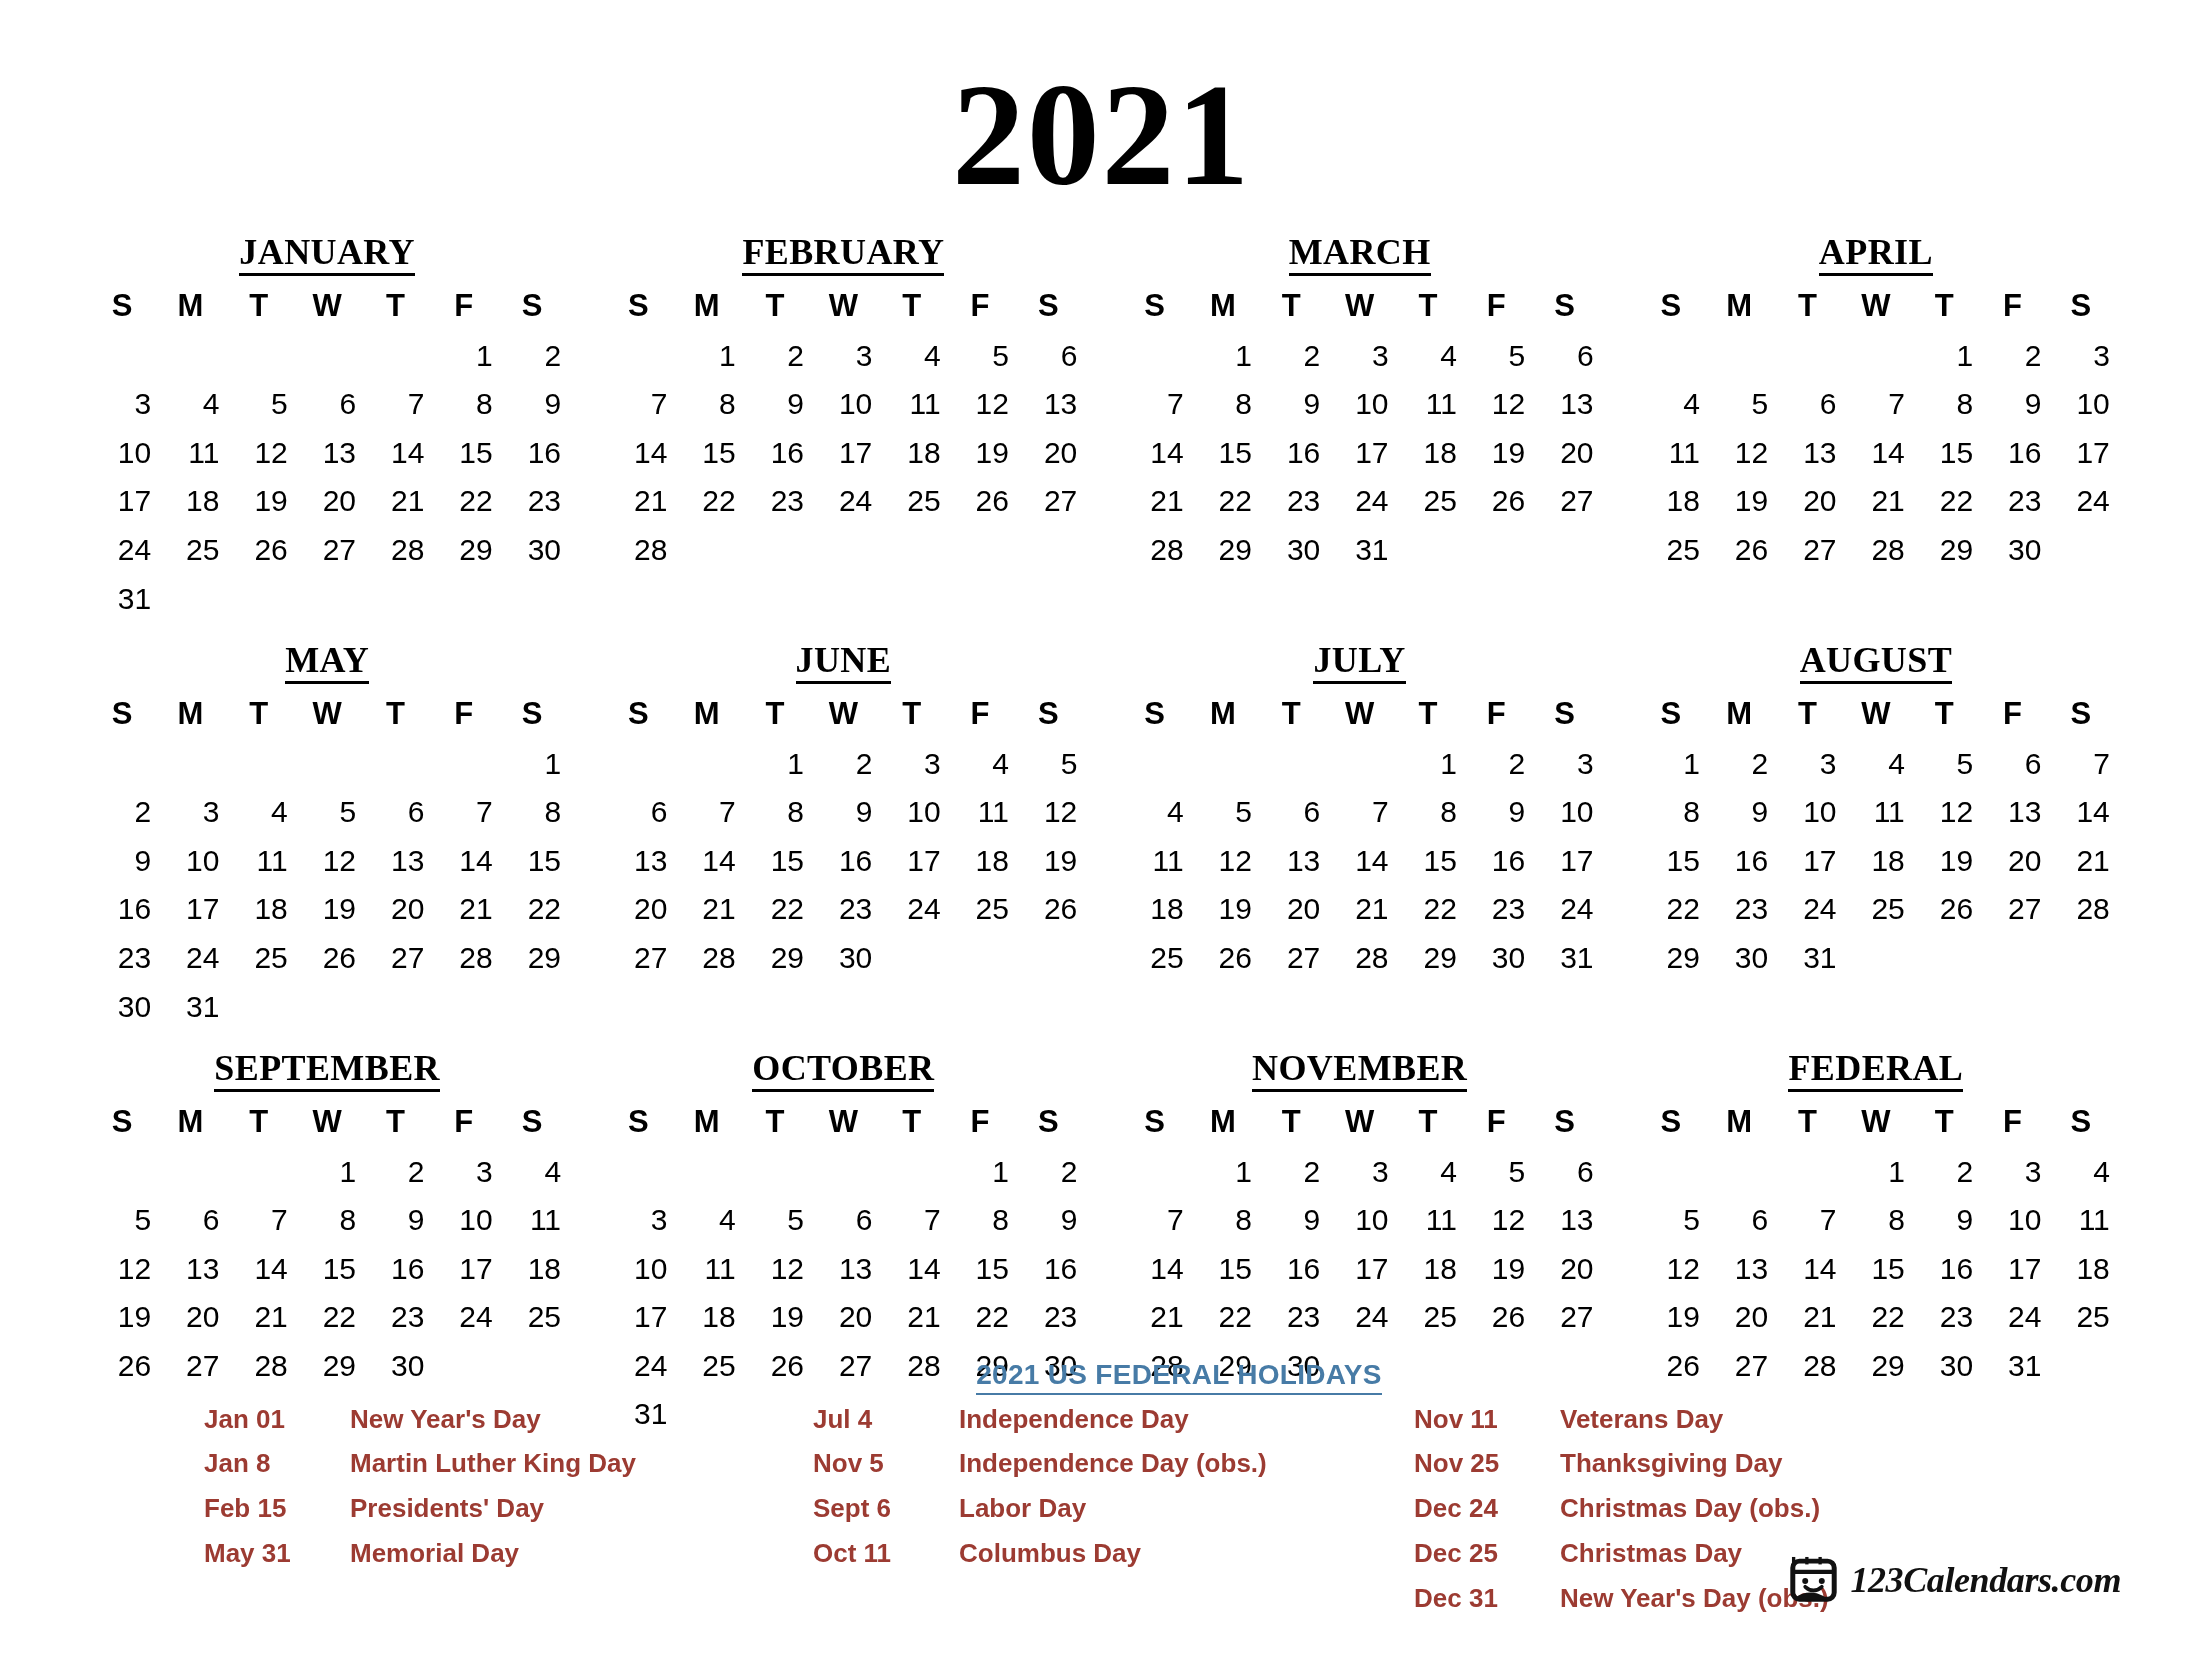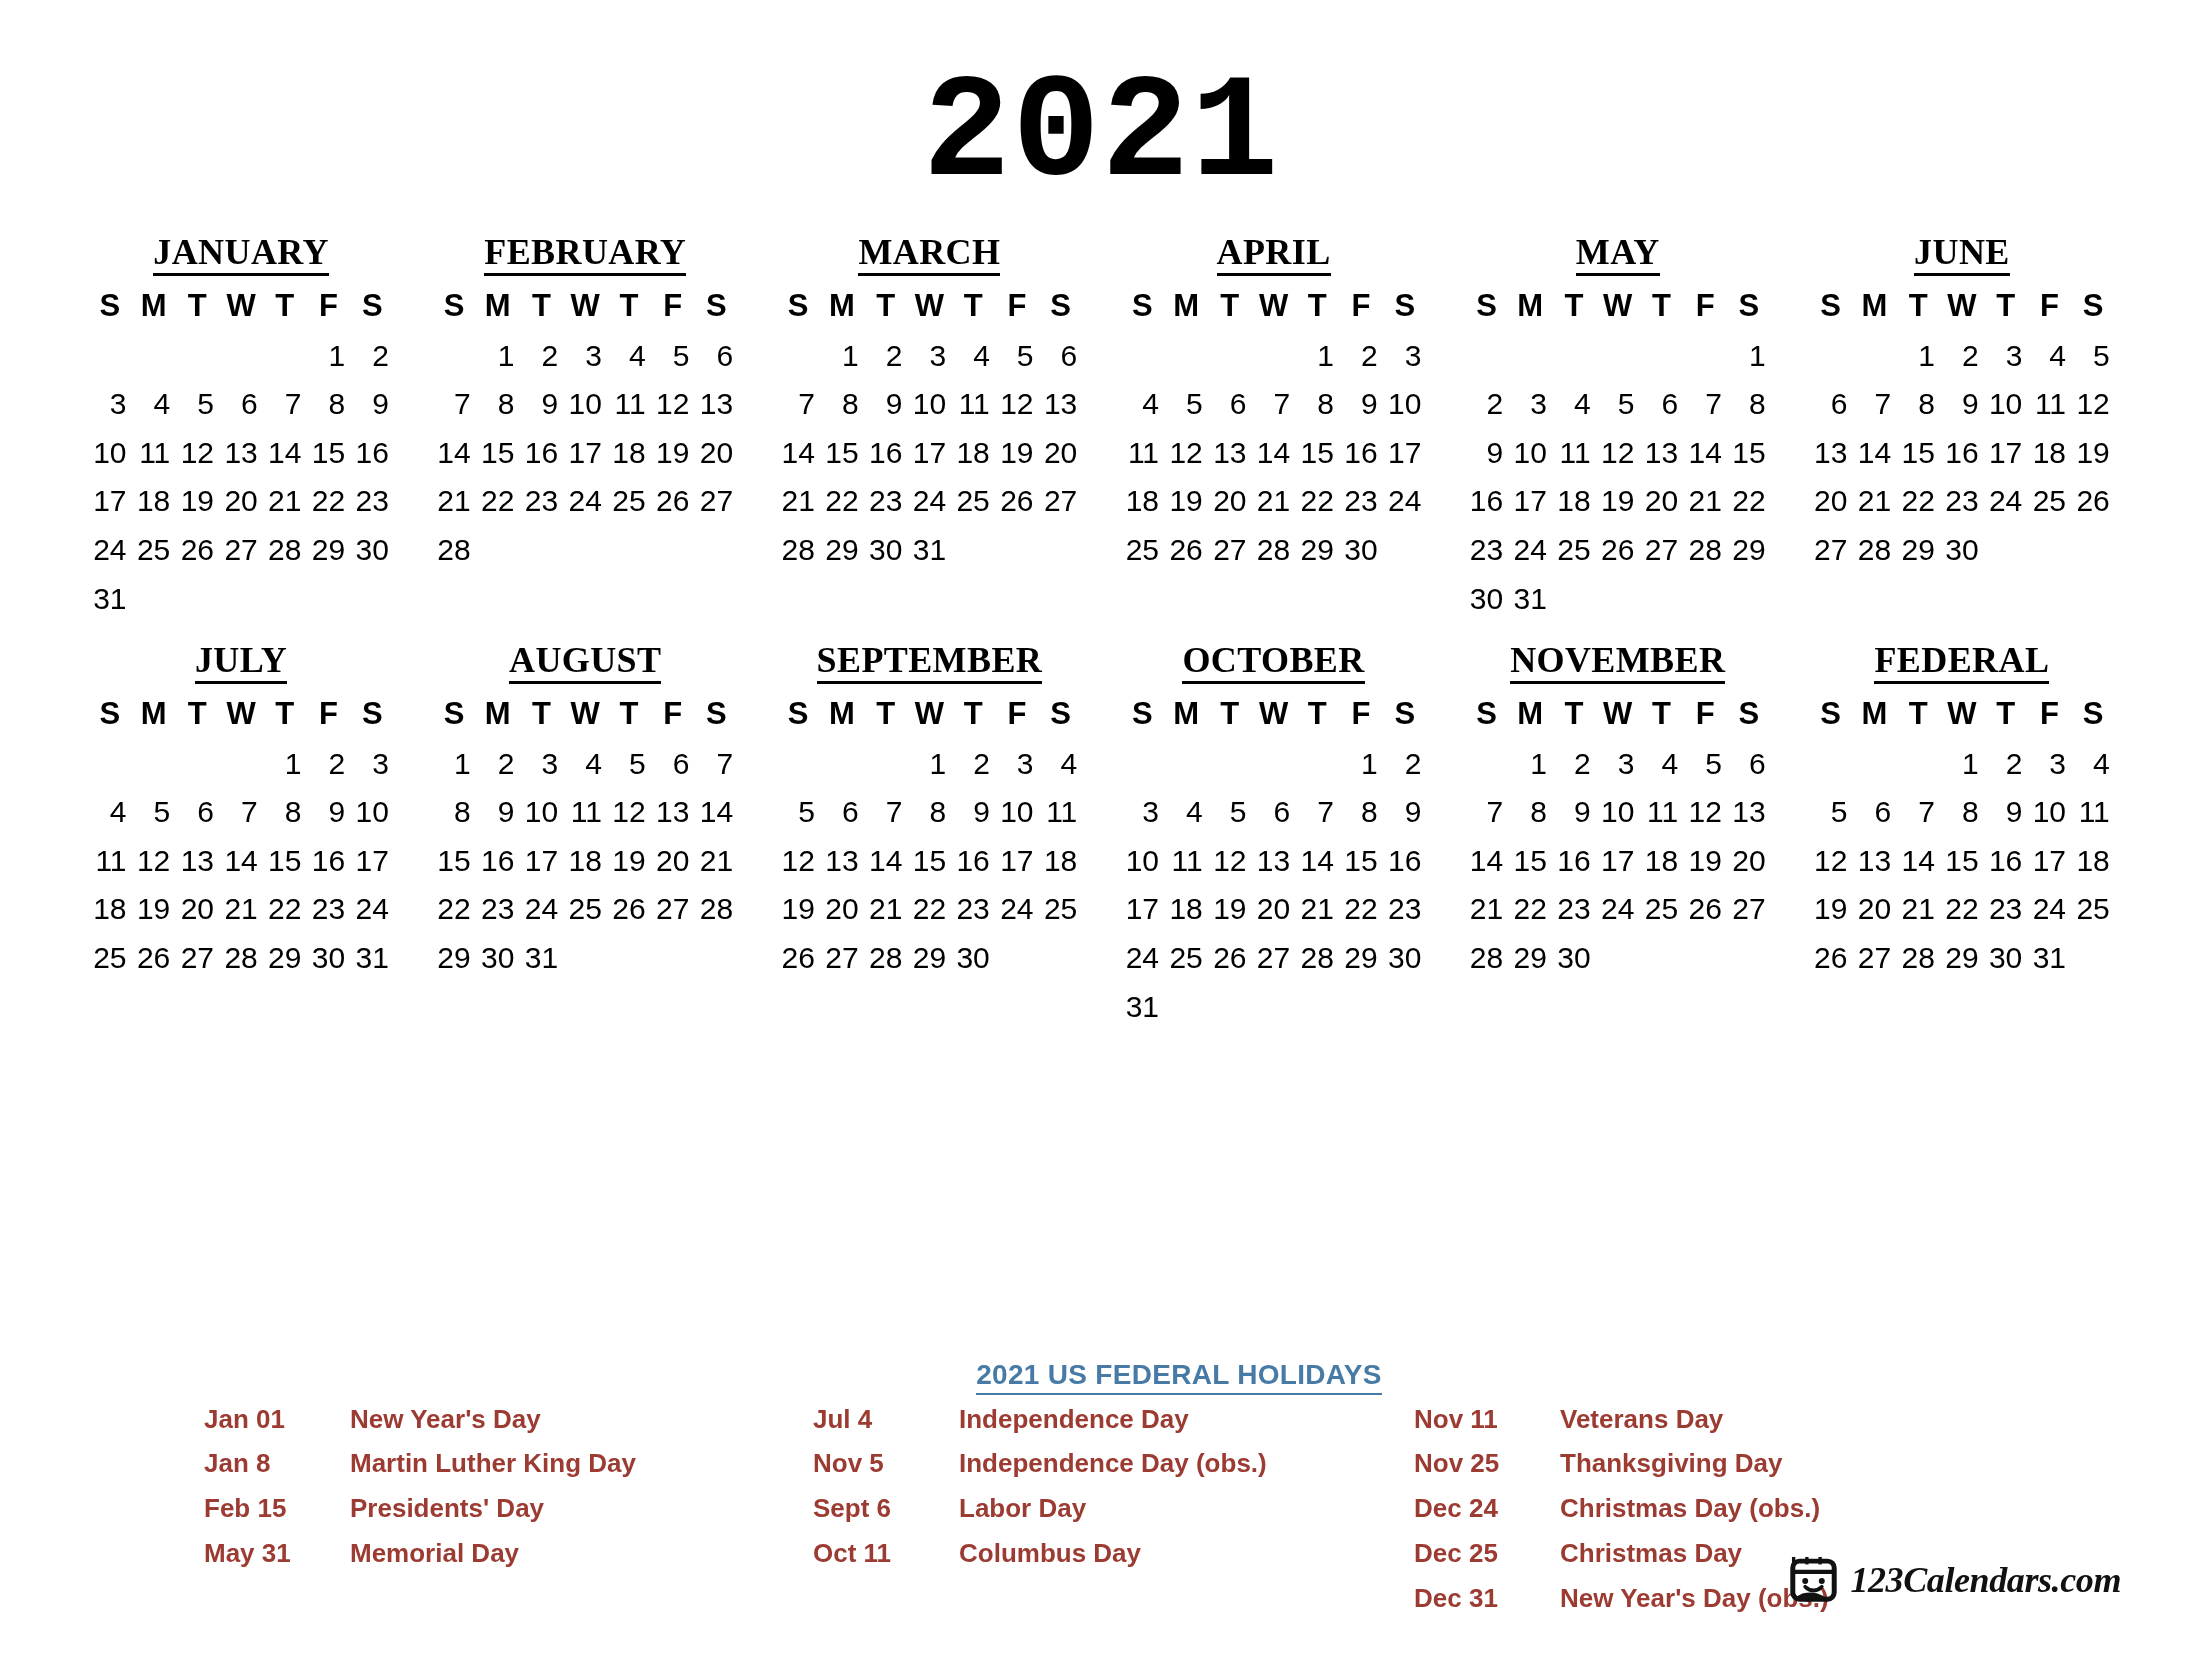--- a/index.html
+++ b/index.html
@@ -21,33 +21,33 @@
     width: 2203px;
     height: 1679px;
     box-sizing: border-box;
     padding: 0;
     position: relative;
   }
 
   
   .year-title {
     text-align: center;
-    font-family: Liberation Mono, monospace;
+    font-family: Liberation Serif, serif;
     font-weight: bold;
     font-size: 146px;
     line-height: 1;
     letter-spacing: 1.7px;
     padding-top: 62px;
     color: #000;
   }
 
   
   .months-grid {
     display: grid;
-    grid-template-columns: repeat(6, 1fr);
+    grid-template-columns: repeat(4, 1fr);
     grid-template-rows: repeat(3, auto);
     column-gap: 0px;
     row-gap: 19px;
     padding: 26px 69px 0 69px;
     box-sizing: border-box;
   }
 
   .month-block {
     padding: 0 19px;
     box-sizing: border-box;

